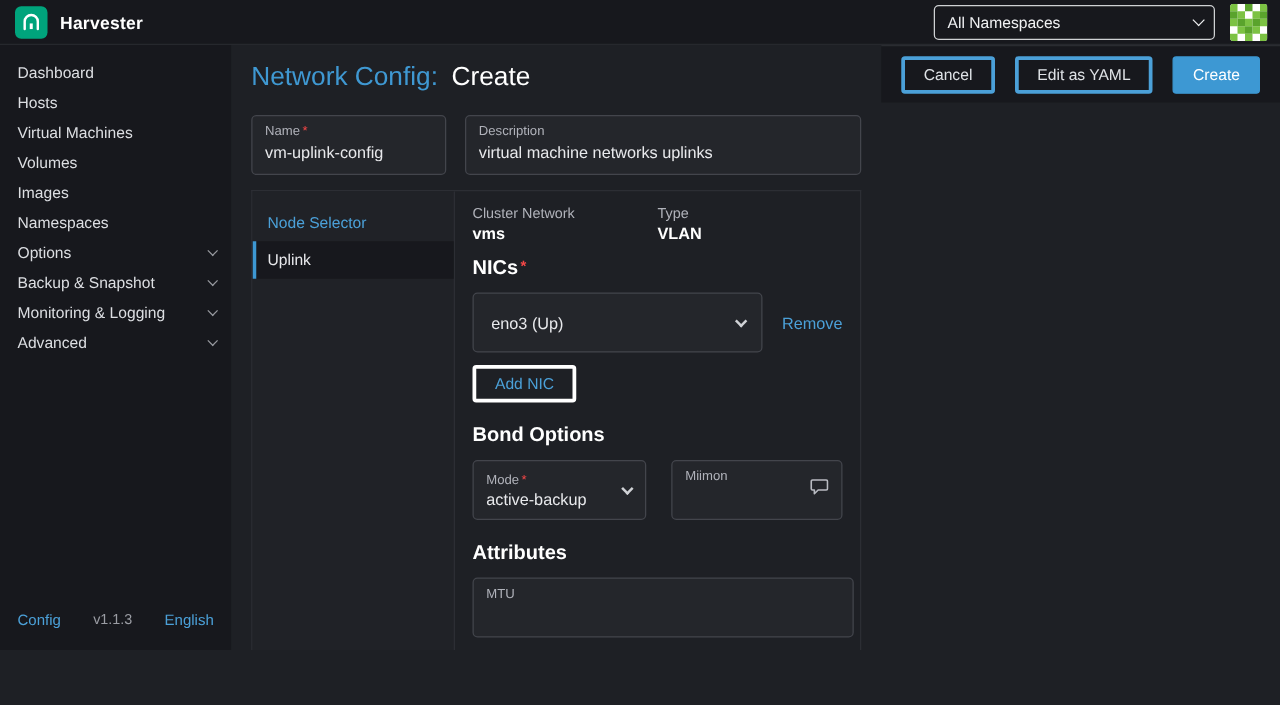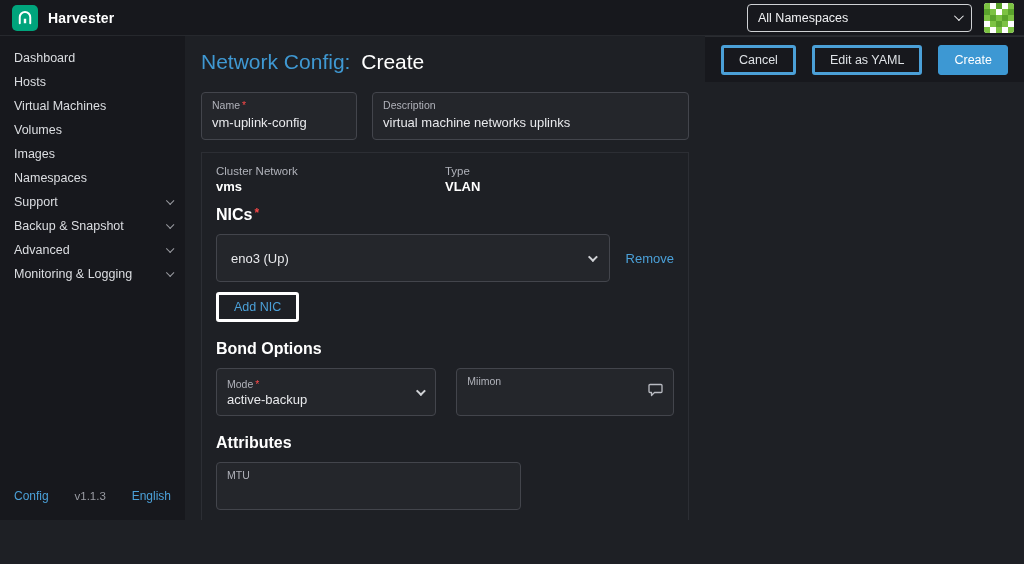--- a/index.html
+++ b/index.html
@@ -213,33 +213,33 @@
     <div class="side-item">
       <span>Volumes</span>
     </div>
     <div class="side-item">
       <span>Images</span>
     </div>
     <div class="side-item">
       <span>Namespaces</span>
     </div>
     <div class="side-item">
-      <span>Support</span>
+      <span>Options</span>
       <span class="chev small"></span>
     </div>
     <div class="side-item">
       <span>Backup &amp; Snapshot</span>
       <span class="chev small"></span>
     </div>
     <div class="side-item">
+      <span>Monitoring &amp; Logging</span>
+      <span class="chev small"></span>
+    </div>
+    <div class="side-item">
       <span>Advanced</span>
-      <span class="chev small"></span>
-    </div>
-    <div class="side-item">
-      <span>Monitoring &amp; Logging</span>
       <span class="chev small"></span>
     </div>
     <div class="side-footer">
       <span class="link">Config</span>
       <span class="ver">v1.1.3</span>
       <span class="link">English</span>
     </div>
   </div>
 
   <div class="main-col">
@@ -255,20 +255,24 @@
           <label><span>Name</span><span class="req">*</span></label>
           <input type="text" value="vm-uplink-config" style="">
         </div>
         <div class="labeled-input w-desc">
           <label><span>Description</span></label>
           <input type="text" value="virtual machine networks uplinks" style="">
         </div>
       </div>
 
       <div class="form-body">
+        <div class="tab-strip">
+          <div class="tab">Node Selector</div>
+          <div class="tab active">Uplink</div>
+        </div>
 
         <div class="tab-content">
           <div class="info-row">
             <div class="info-col">
               <div class="info-label">Cluster Network</div>
               <div class="info-value">vms</div>
             </div>
             <div class="info-col">
               <div class="info-label">Type</div>
               <div class="info-value">VLAN</div>

